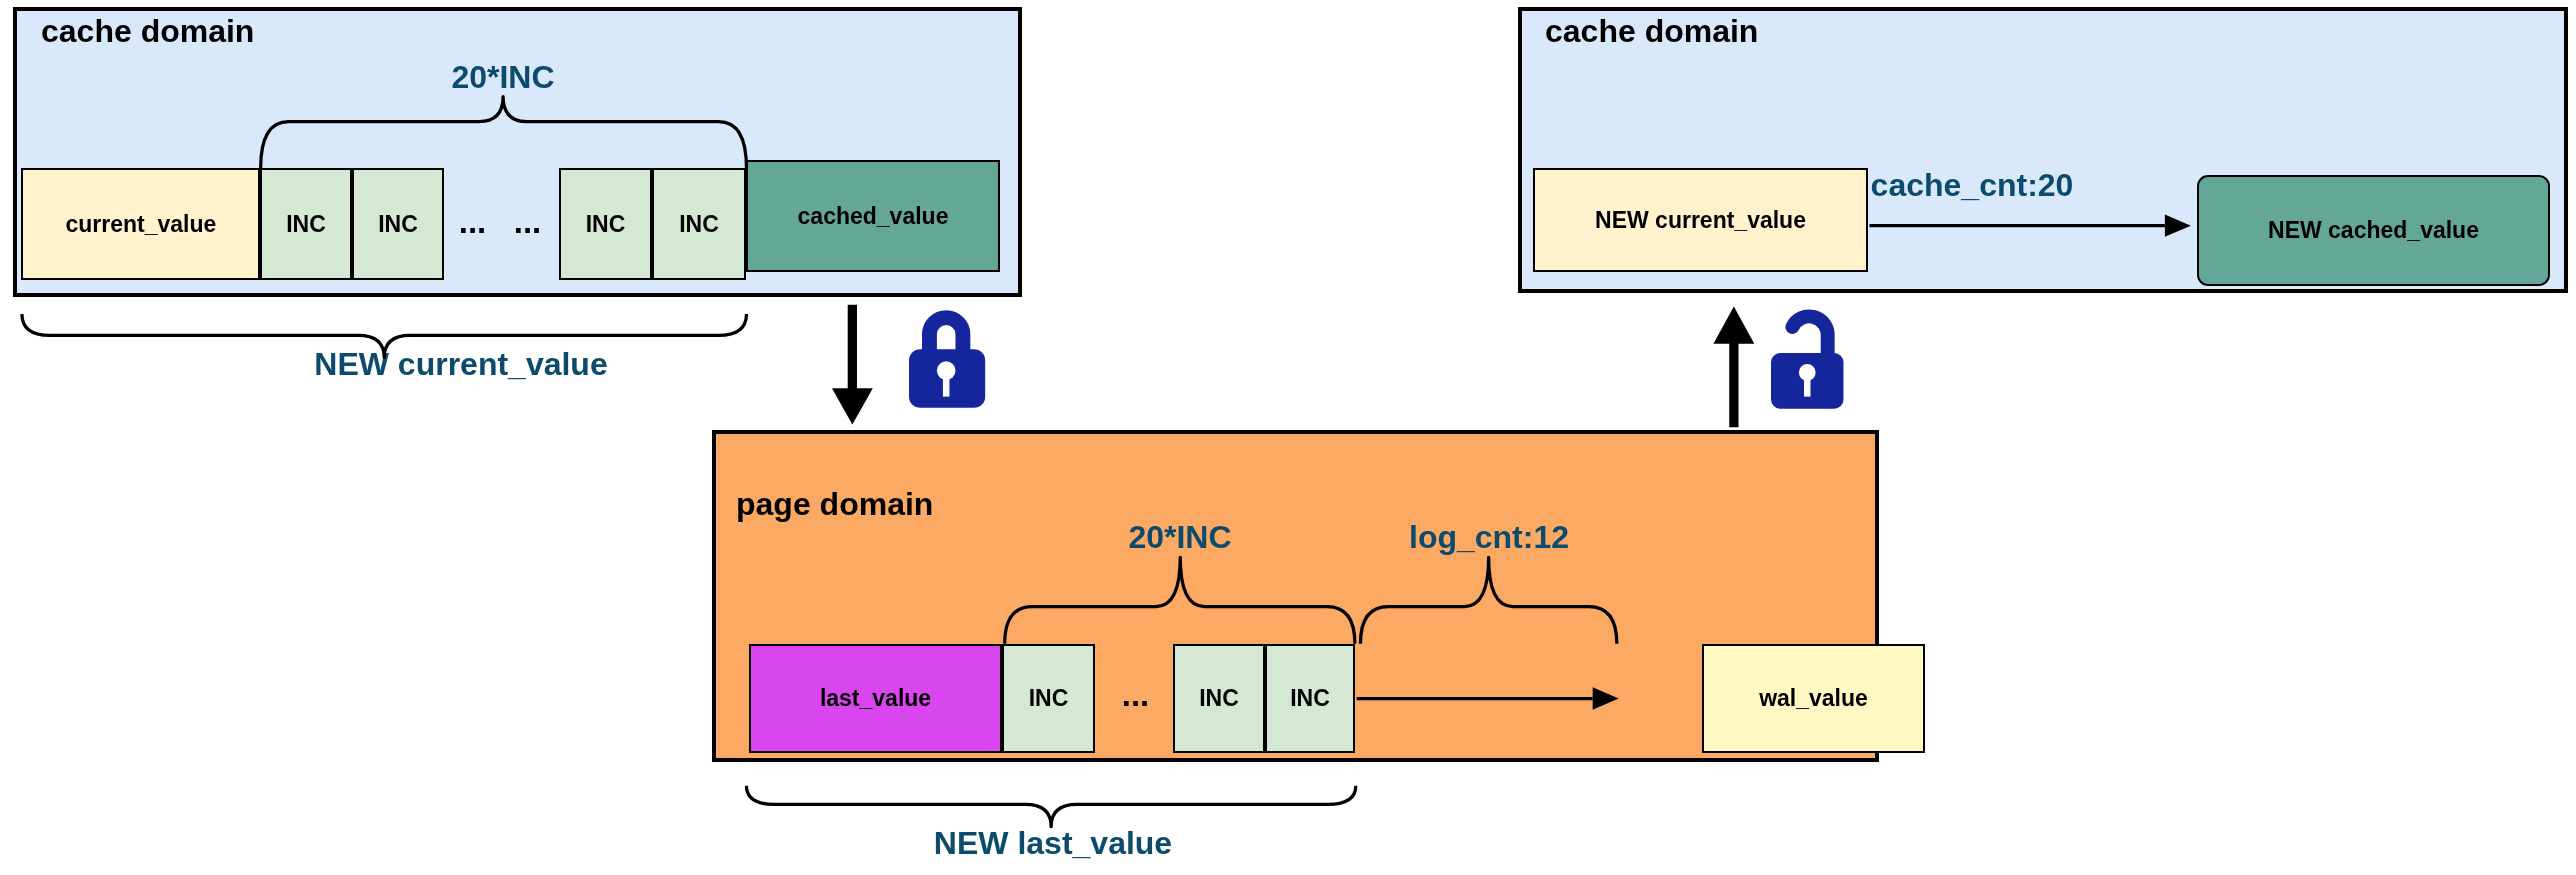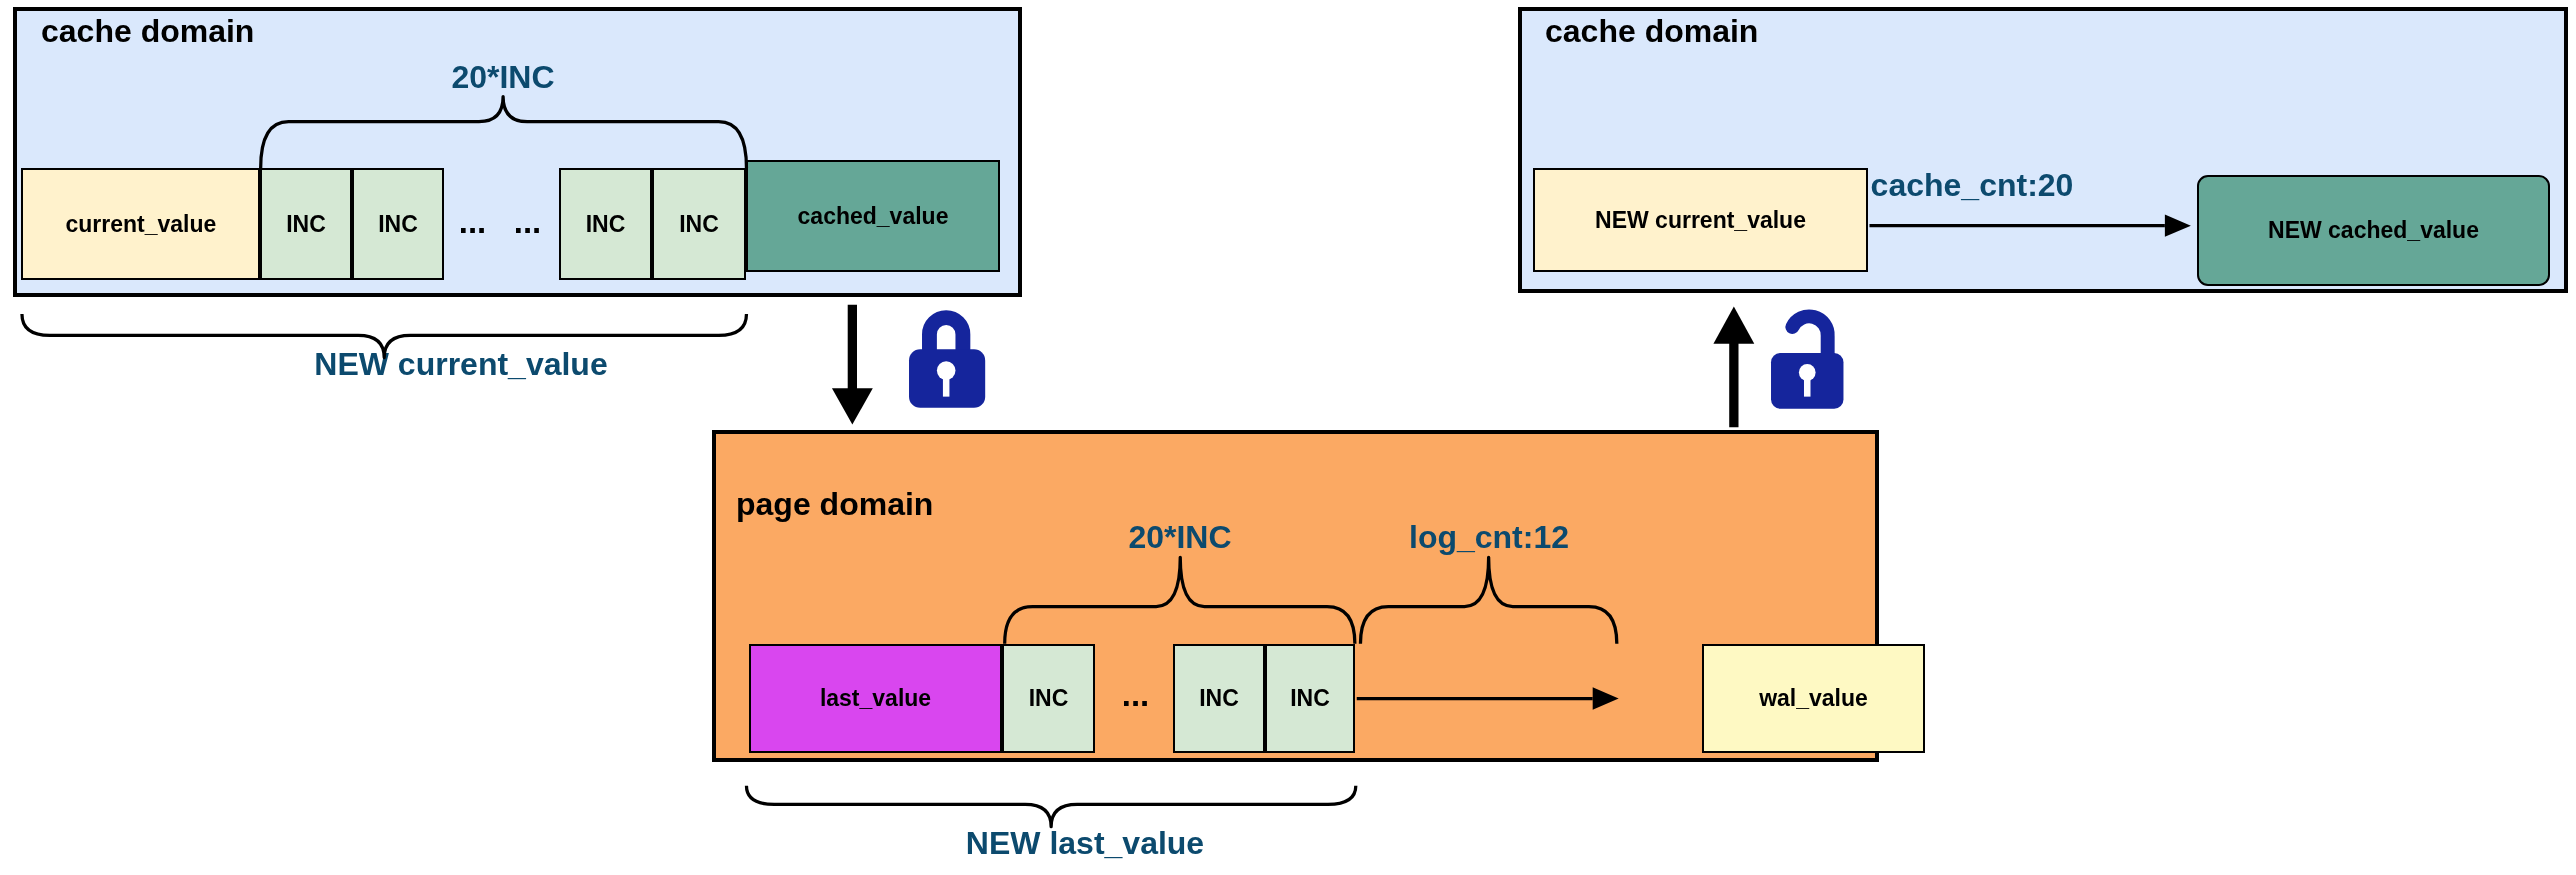--- a/index.html
+++ b/index.html
@@ -106,21 +106,21 @@
   </div>
   <div class="cell" style="left:1265px;top:644px;width:90px;height:109px;background:#d5e8d4;">
     <span>INC</span>
   </div>
   <div class="cell" style="left:1702px;top:644px;width:223px;height:109px;background:#fef9c3;">
     <span>wal_value</span>
   </div>
 
   <div class="lbl" style="left:1180px;top:519px;">20*INC</div>
   <div class="lbl" style="left:1489px;top:519px;">log_cnt:12</div>
-  <div class="lbl" style="left:1085px;top:825px;">NEW last_value</div>
+  <div class="lbl" style="left:1053px;top:825px;">NEW last_value</div>
 
   <div class="domain" style="left:1518px;top:7.4px;width:1050px;height:286px;background:#dae8fc;"></div>
   <div class="domain-title" style="left:1545px;top:13px;">cache domain</div>
 
   <div class="cell" style="left:1533px;top:168px;width:335px;height:104px;background:#fff2cc;">
     <span>NEW current_value</span>
   </div>
   <div class="cell" style="left:2197px;top:175px;width:353px;height:111px;background:#65a797;border-radius:11px;">
     <span>NEW cached_value</span>
   </div>

